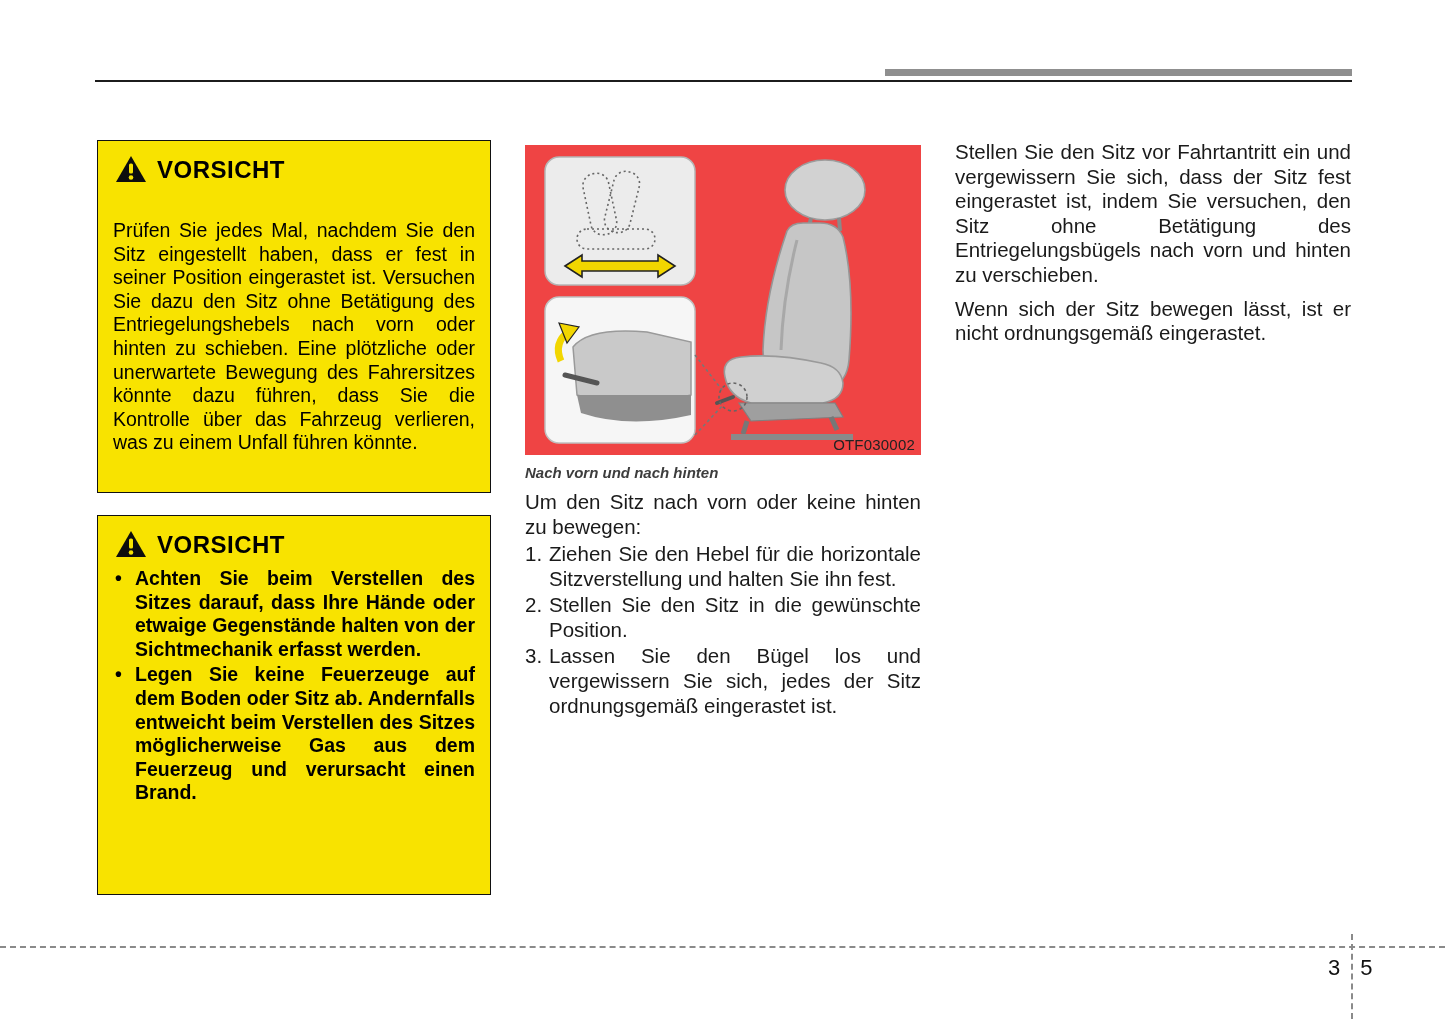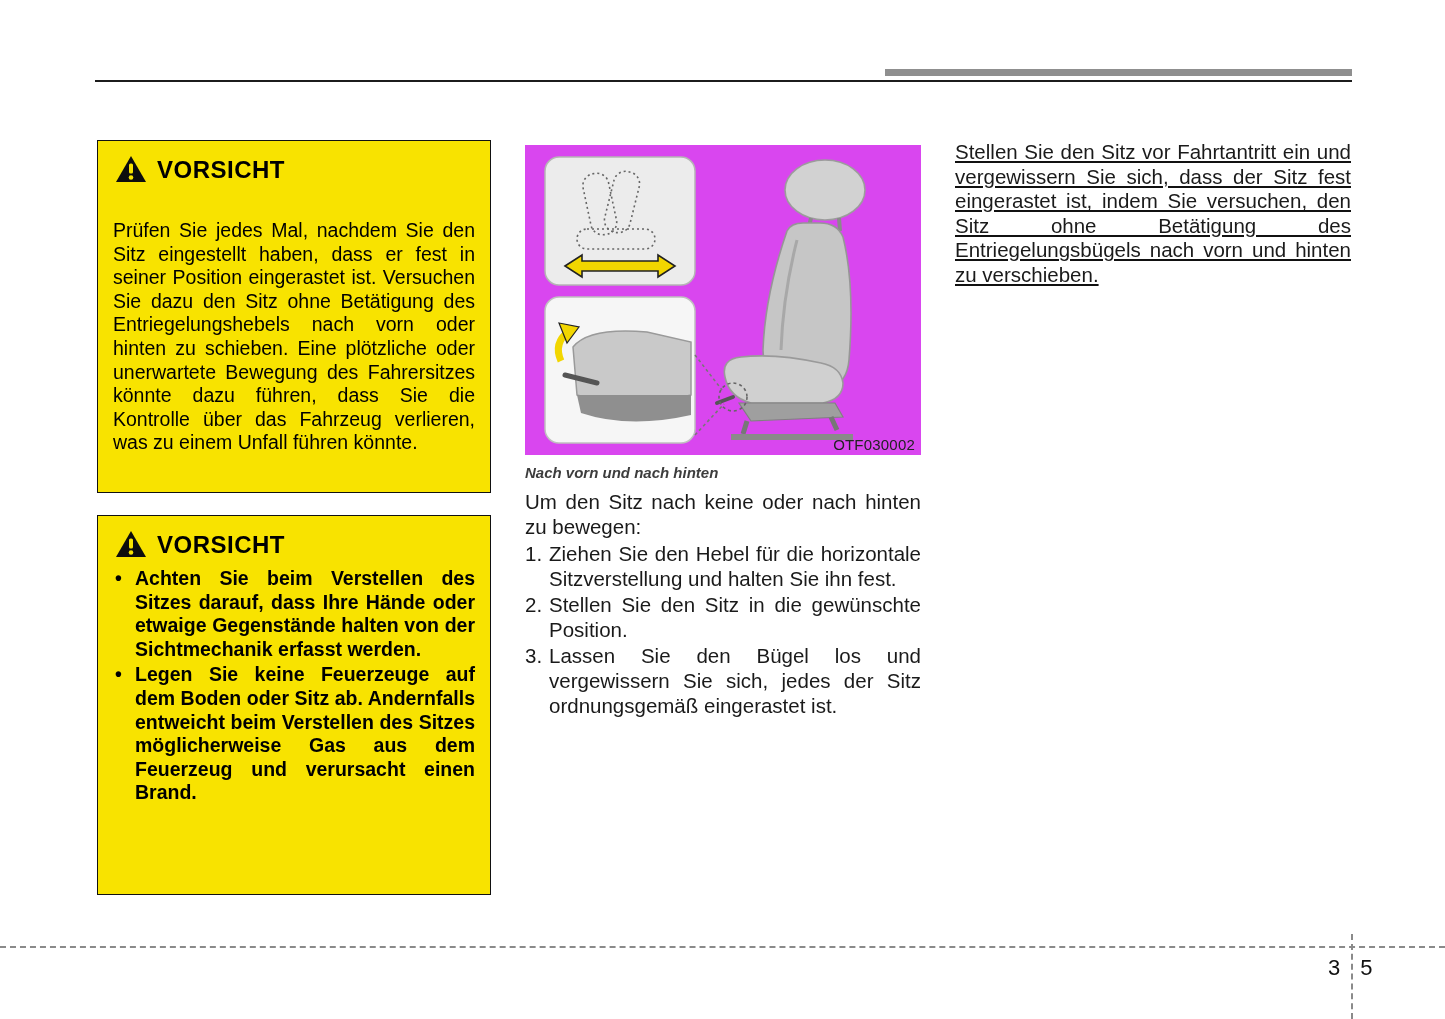--- a/index.html
+++ b/index.html
@@ -48,21 +48,21 @@
   .wbullets{margin:0;padding:0;list-style:none;}
   .wbullets li{
     position:relative;padding-left:22px;margin-bottom:2px;
     font-size:19.5px;font-weight:bold;line-height:23.6px;
     text-align:justify;color:#000;
   }
   .wbullets .bdot{position:absolute;left:2px;top:0;}
   
   .mid-col{position:absolute;left:525px;top:145px;width:396px;}
   .figure{
-    position:relative;width:396px;height:310px;background:#d946ef;
+    position:relative;width:396px;height:310px;background:#ef4444;
   }
   .fig-code{
     position:absolute;right:6px;bottom:2px;
     font-size:15px;color:#222;letter-spacing:0.2px;
   }
   .sec-heading{
     margin-top:10px;font-size:23px;font-weight:bold;color:#000;
   }
   .sec-subheading{
     margin-top:9px;font-size:15px;font-weight:bold;font-style:italic;color:#3d3d3d;
@@ -70,21 +70,21 @@
   .sec-intro{
     margin-top:8px;font-size:20.5px;line-height:25px;text-align:justify;color:#1a1a1a;
   }
   .steps{margin:2px 0 0 0;padding:0;list-style:none;}
   .steps li{
     position:relative;padding-left:24px;margin-top:1px;
     font-size:20.5px;line-height:25px;text-align:justify;color:#1a1a1a;
   }
   .steps .num{position:absolute;left:0;top:0;}
   
-  .right-col{position:absolute;left:955px;top:140px;width:396px;text-decoration:underline;}
+  .right-col{position:absolute;left:955px;top:140px;width:396px;}
   .right-col p{
     margin:0 0 9px 0;font-size:20.5px;line-height:24.6px;
     text-align:justify;color:#1a1a1a;
   }
   
   .footer-dash{
     position:absolute;left:0;top:946px;width:1445px;height:0;
     border-top:2px dashed #8a8a8a;
   }
   .footer-vdash{
@@ -170,41 +170,42 @@
         <path d="M208,252 l-16,6" stroke="#555" stroke-width="4" stroke-linecap="round"></path>
         <circle cx="208" cy="252" r="14" fill="none" stroke="#666" stroke-width="1.6" stroke-dasharray="3 3"></circle>
 
         <path d="M170,210 L197,245" stroke="#777" stroke-width="1.6" stroke-dasharray="3 3" fill="none"></path>
         <path d="M170,290 L199,259" stroke="#777" stroke-width="1.6" stroke-dasharray="3 3" fill="none"></path>
       </svg>
       <div class="fig-code">OTF030002</div>
     </div>
 
     <div class="sec-subheading">Nach vorn und nach hinten</div>
-    <div class="sec-intro">Um den Sitz nach keine oder nach hinten zu bewegen:</div>
+    <div class="sec-intro">Um den Sitz nach vorn oder keine hinten zu bewegen:</div>
 
     <ol class="steps">
       <li>
         <span class="num">1.</span>
         <span>Ziehen Sie den Hebel für die horizontale Sitzverstellung und halten Sie ihn fest.</span>
       </li>
       <li>
         <span class="num">2.</span>
         <span>Stellen Sie den Sitz in die gewünschte Position.</span>
       </li>
       <li>
         <span class="num">3.</span>
         <span>Lassen Sie den Bügel los und vergewissern Sie sich, jedes der Sitz ordnungsgemäß eingerastet ist.</span>
       </li>
     </ol>
 
   </div>
 
   <div class="right-col">
     <p>Stellen Sie den Sitz vor Fahrtantritt ein und vergewissern Sie sich, dass der Sitz fest eingerastet ist, indem Sie versuchen, den Sitz ohne Betätigung des Entriegelungsbügels nach vorn und hinten zu verschieben.</p>
+    <p>Wenn sich der Sitz bewegen lässt, ist er nicht ordnungsgemäß eingerastet.</p>
   </div>
 
   <div class="footer-dash"></div>
   <div class="footer-vdash"></div>
   <div class="page-num">
     <span>3</span>
     <span>5</span>
   </div>
 
 </div>

